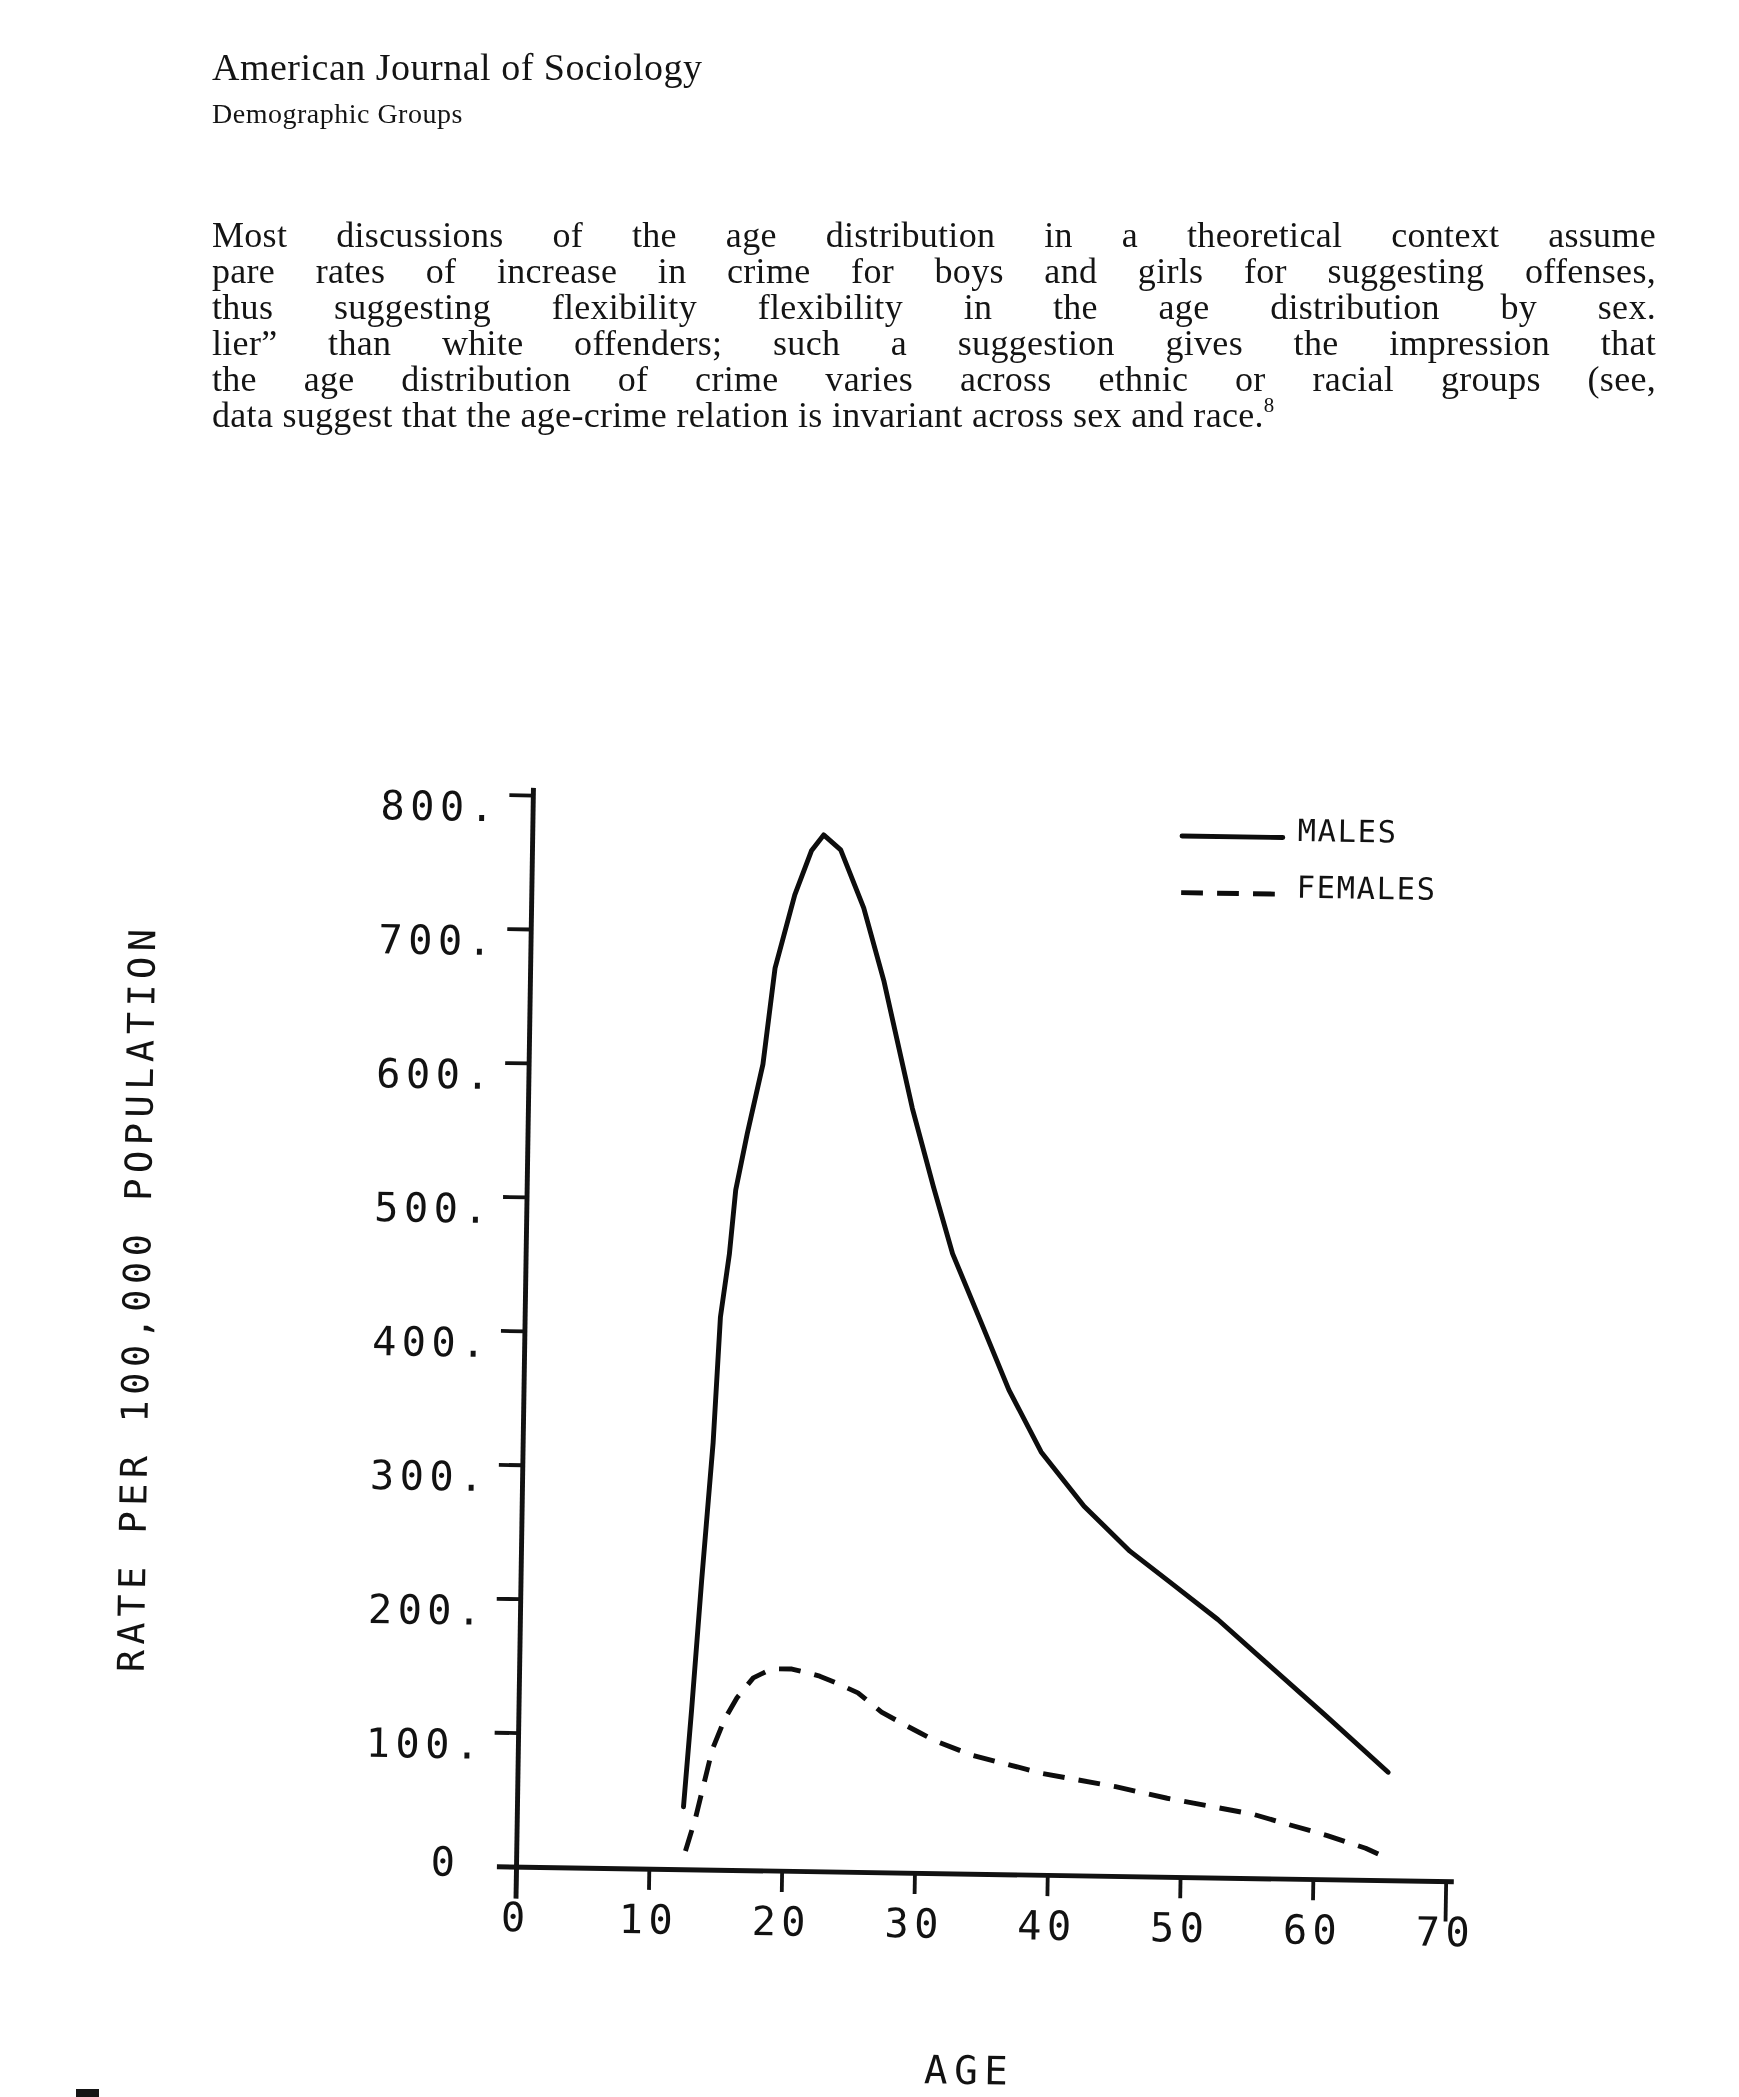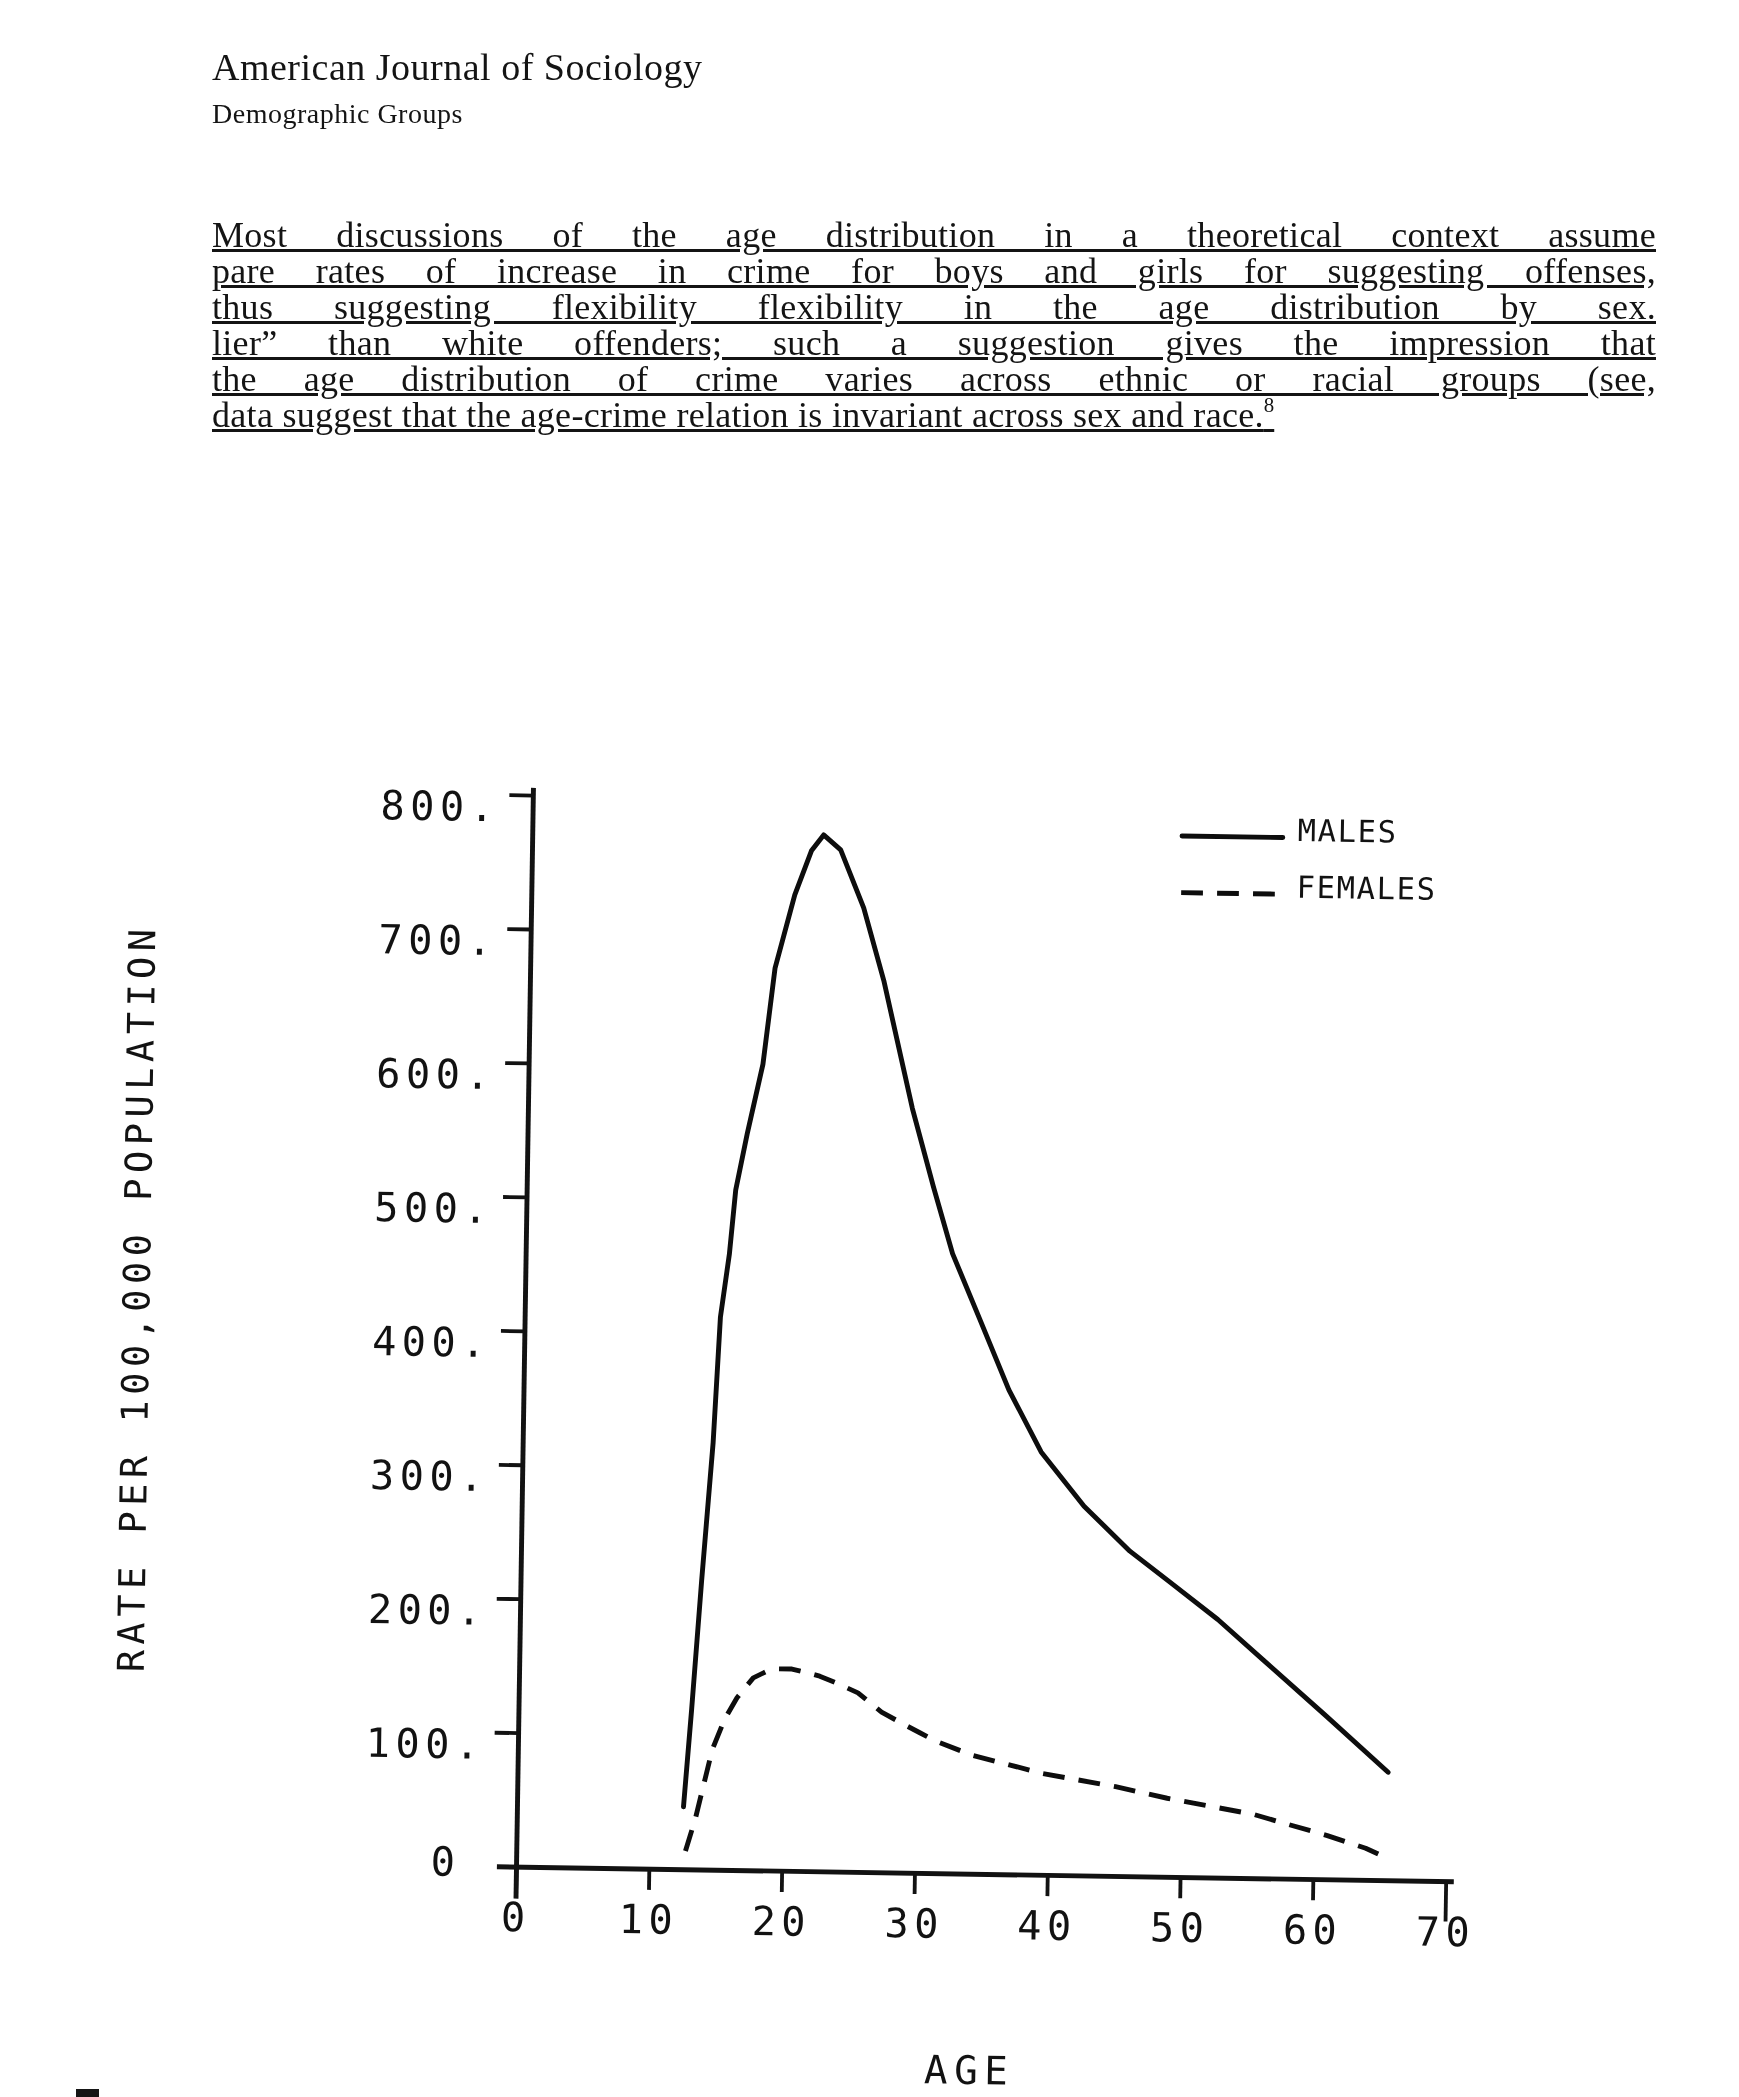--- a/index.html
+++ b/index.html
@@ -11,21 +11,21 @@
   .journal-header{
     position:absolute;left:212px;top:7.6px;width:1471px;
     font-size:38px;line-height:38px;letter-spacing:0.5px;white-space:nowrap;margin-top:40px;
   }
   .section-heading{
     position:absolute;left:212px;top:95px;width:1471px;
     font-size:28px;line-height:38px;letter-spacing:0.5px;white-space:nowrap;
   }
   .body-paragraph{
     position:absolute;left:212px;top:217px;width:1444px;
-    font-size:36px;line-height:36px;letter-spacing:0.3px;text-decoration:underline;
+    font-size:36px;line-height:36px;letter-spacing:0.3px;
   }
   .para-line{
     text-align:justify;text-align-last:justify;
     height:36px;white-space:normal;
   }
   .para-line.last{text-align-last:left;}
   .para-line sup{font-size:0.58em;line-height:0;vertical-align:15.3px;letter-spacing:0;}
   .chart-wrap{
     position:absolute;left:0;top:763px;width:1740px;height:1335px;
     transform:rotate(0.9deg);transform-origin:516px 1104px;

